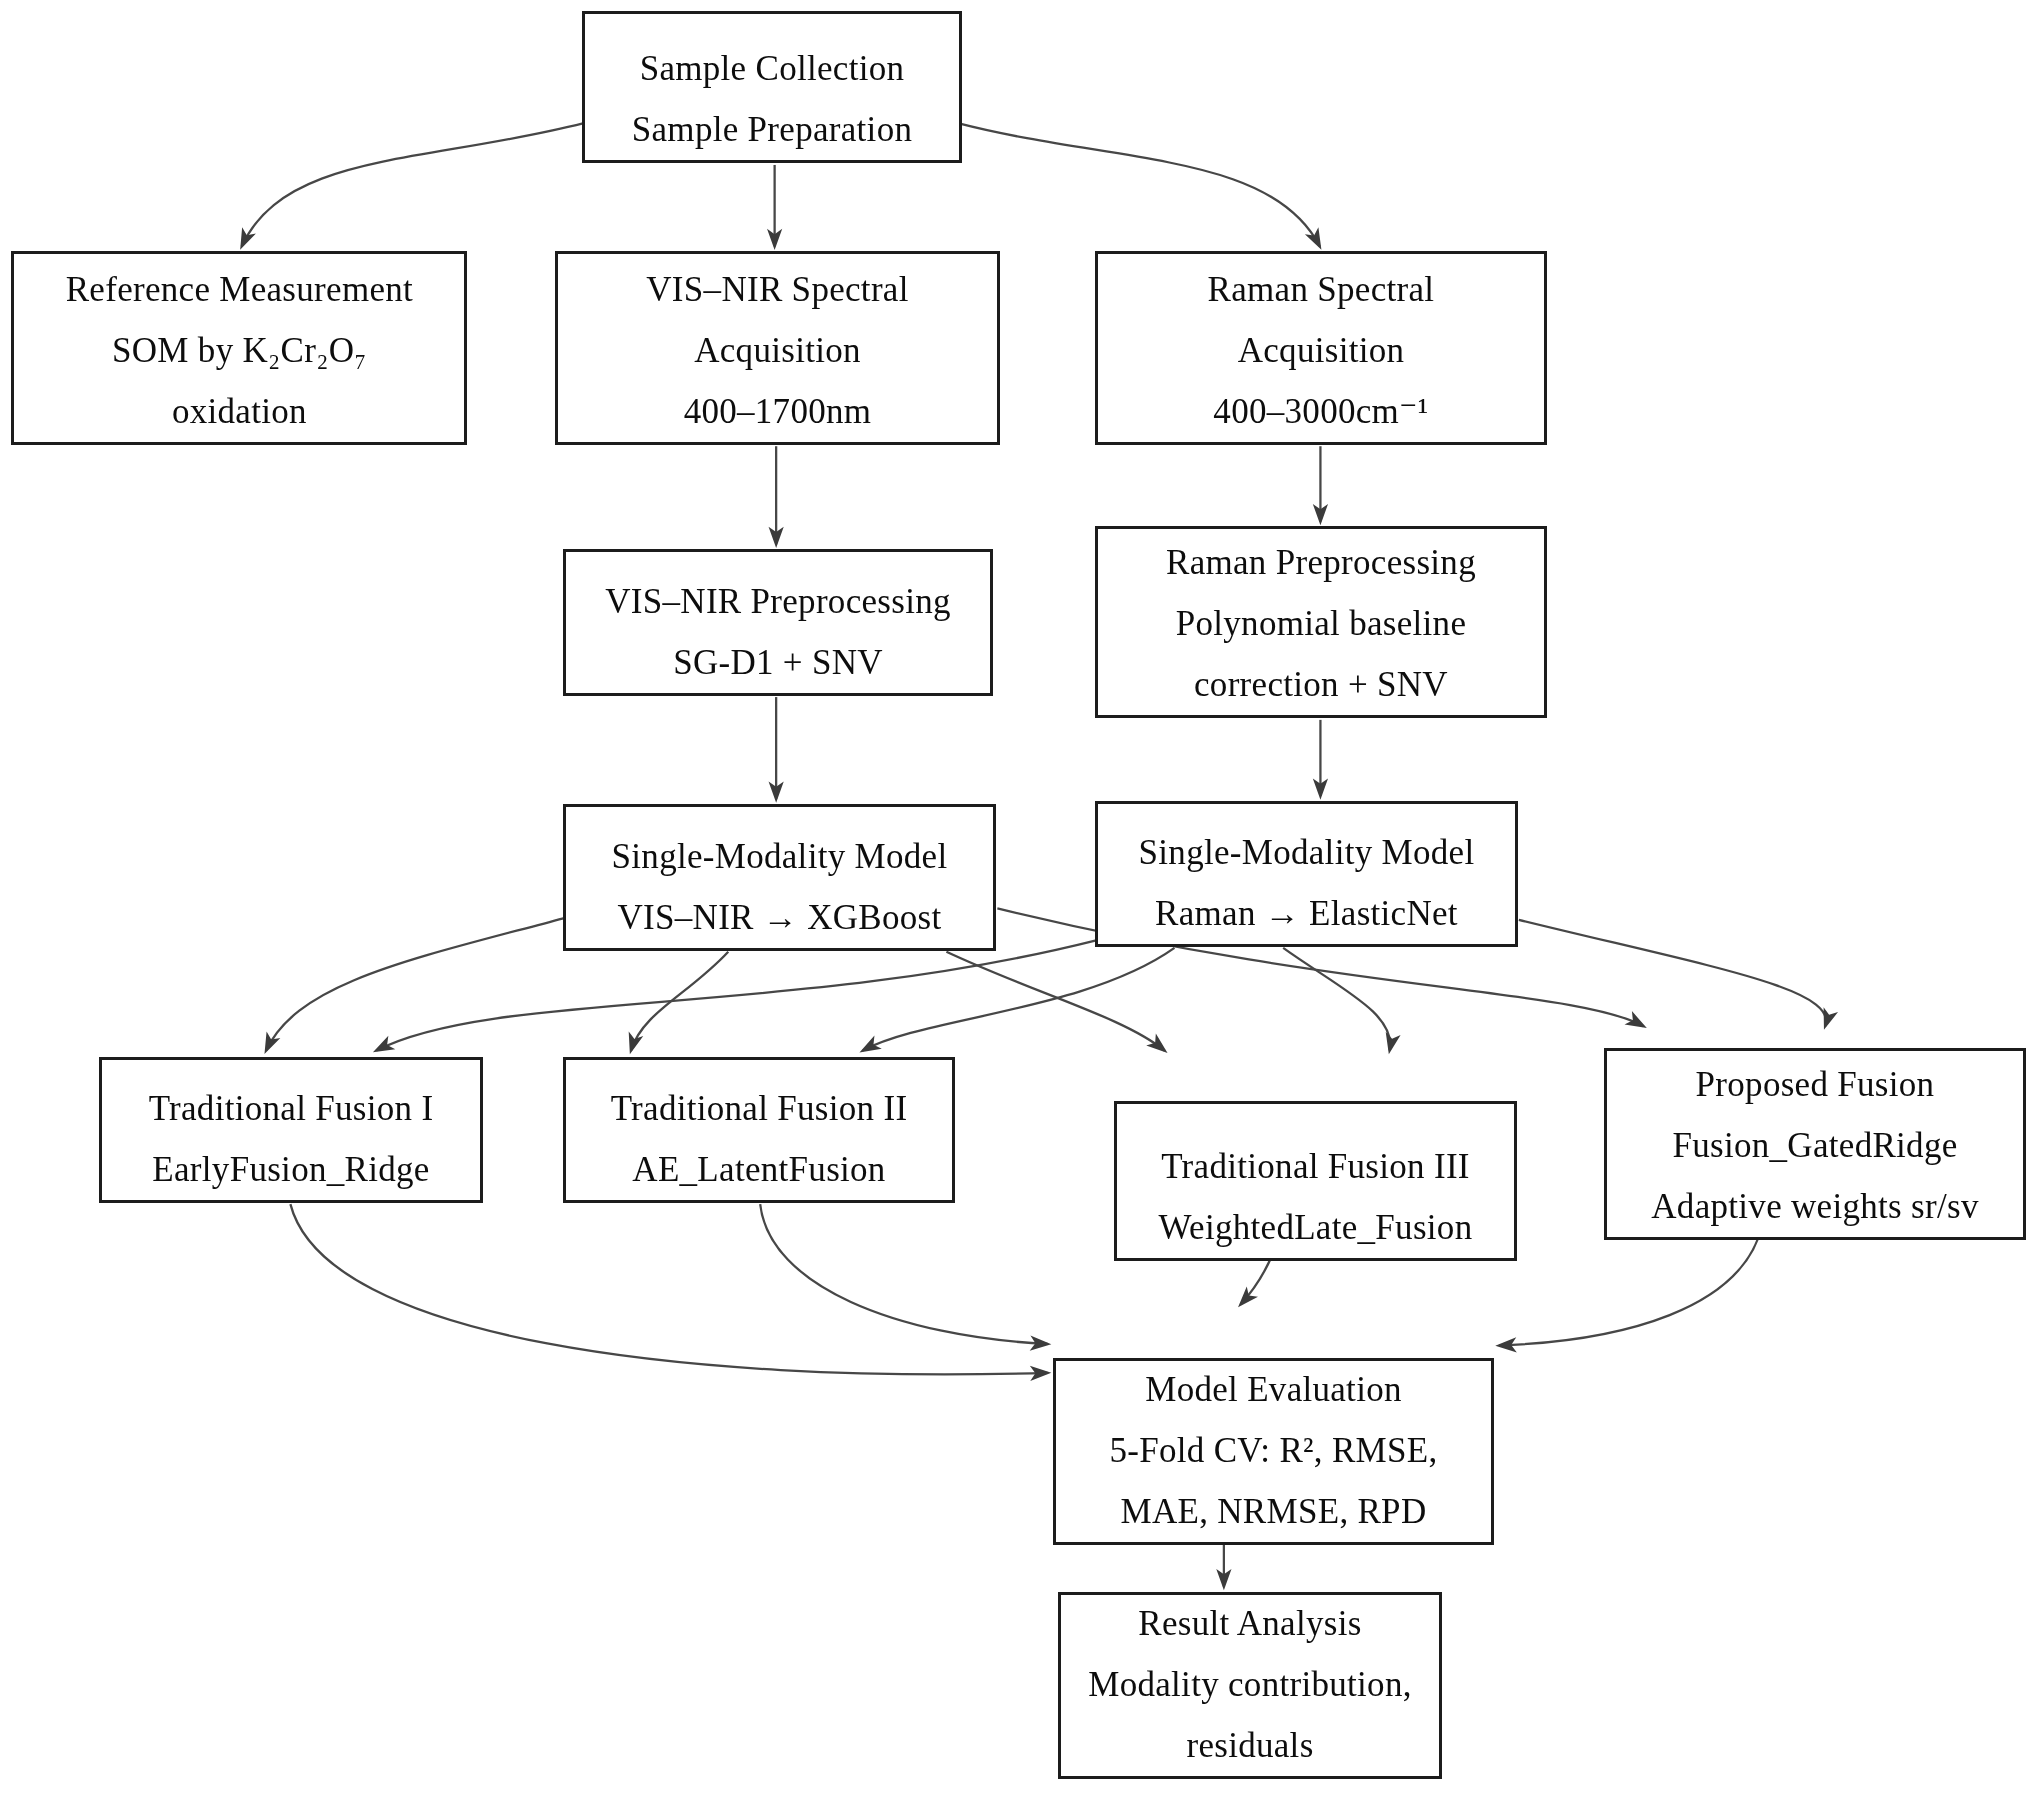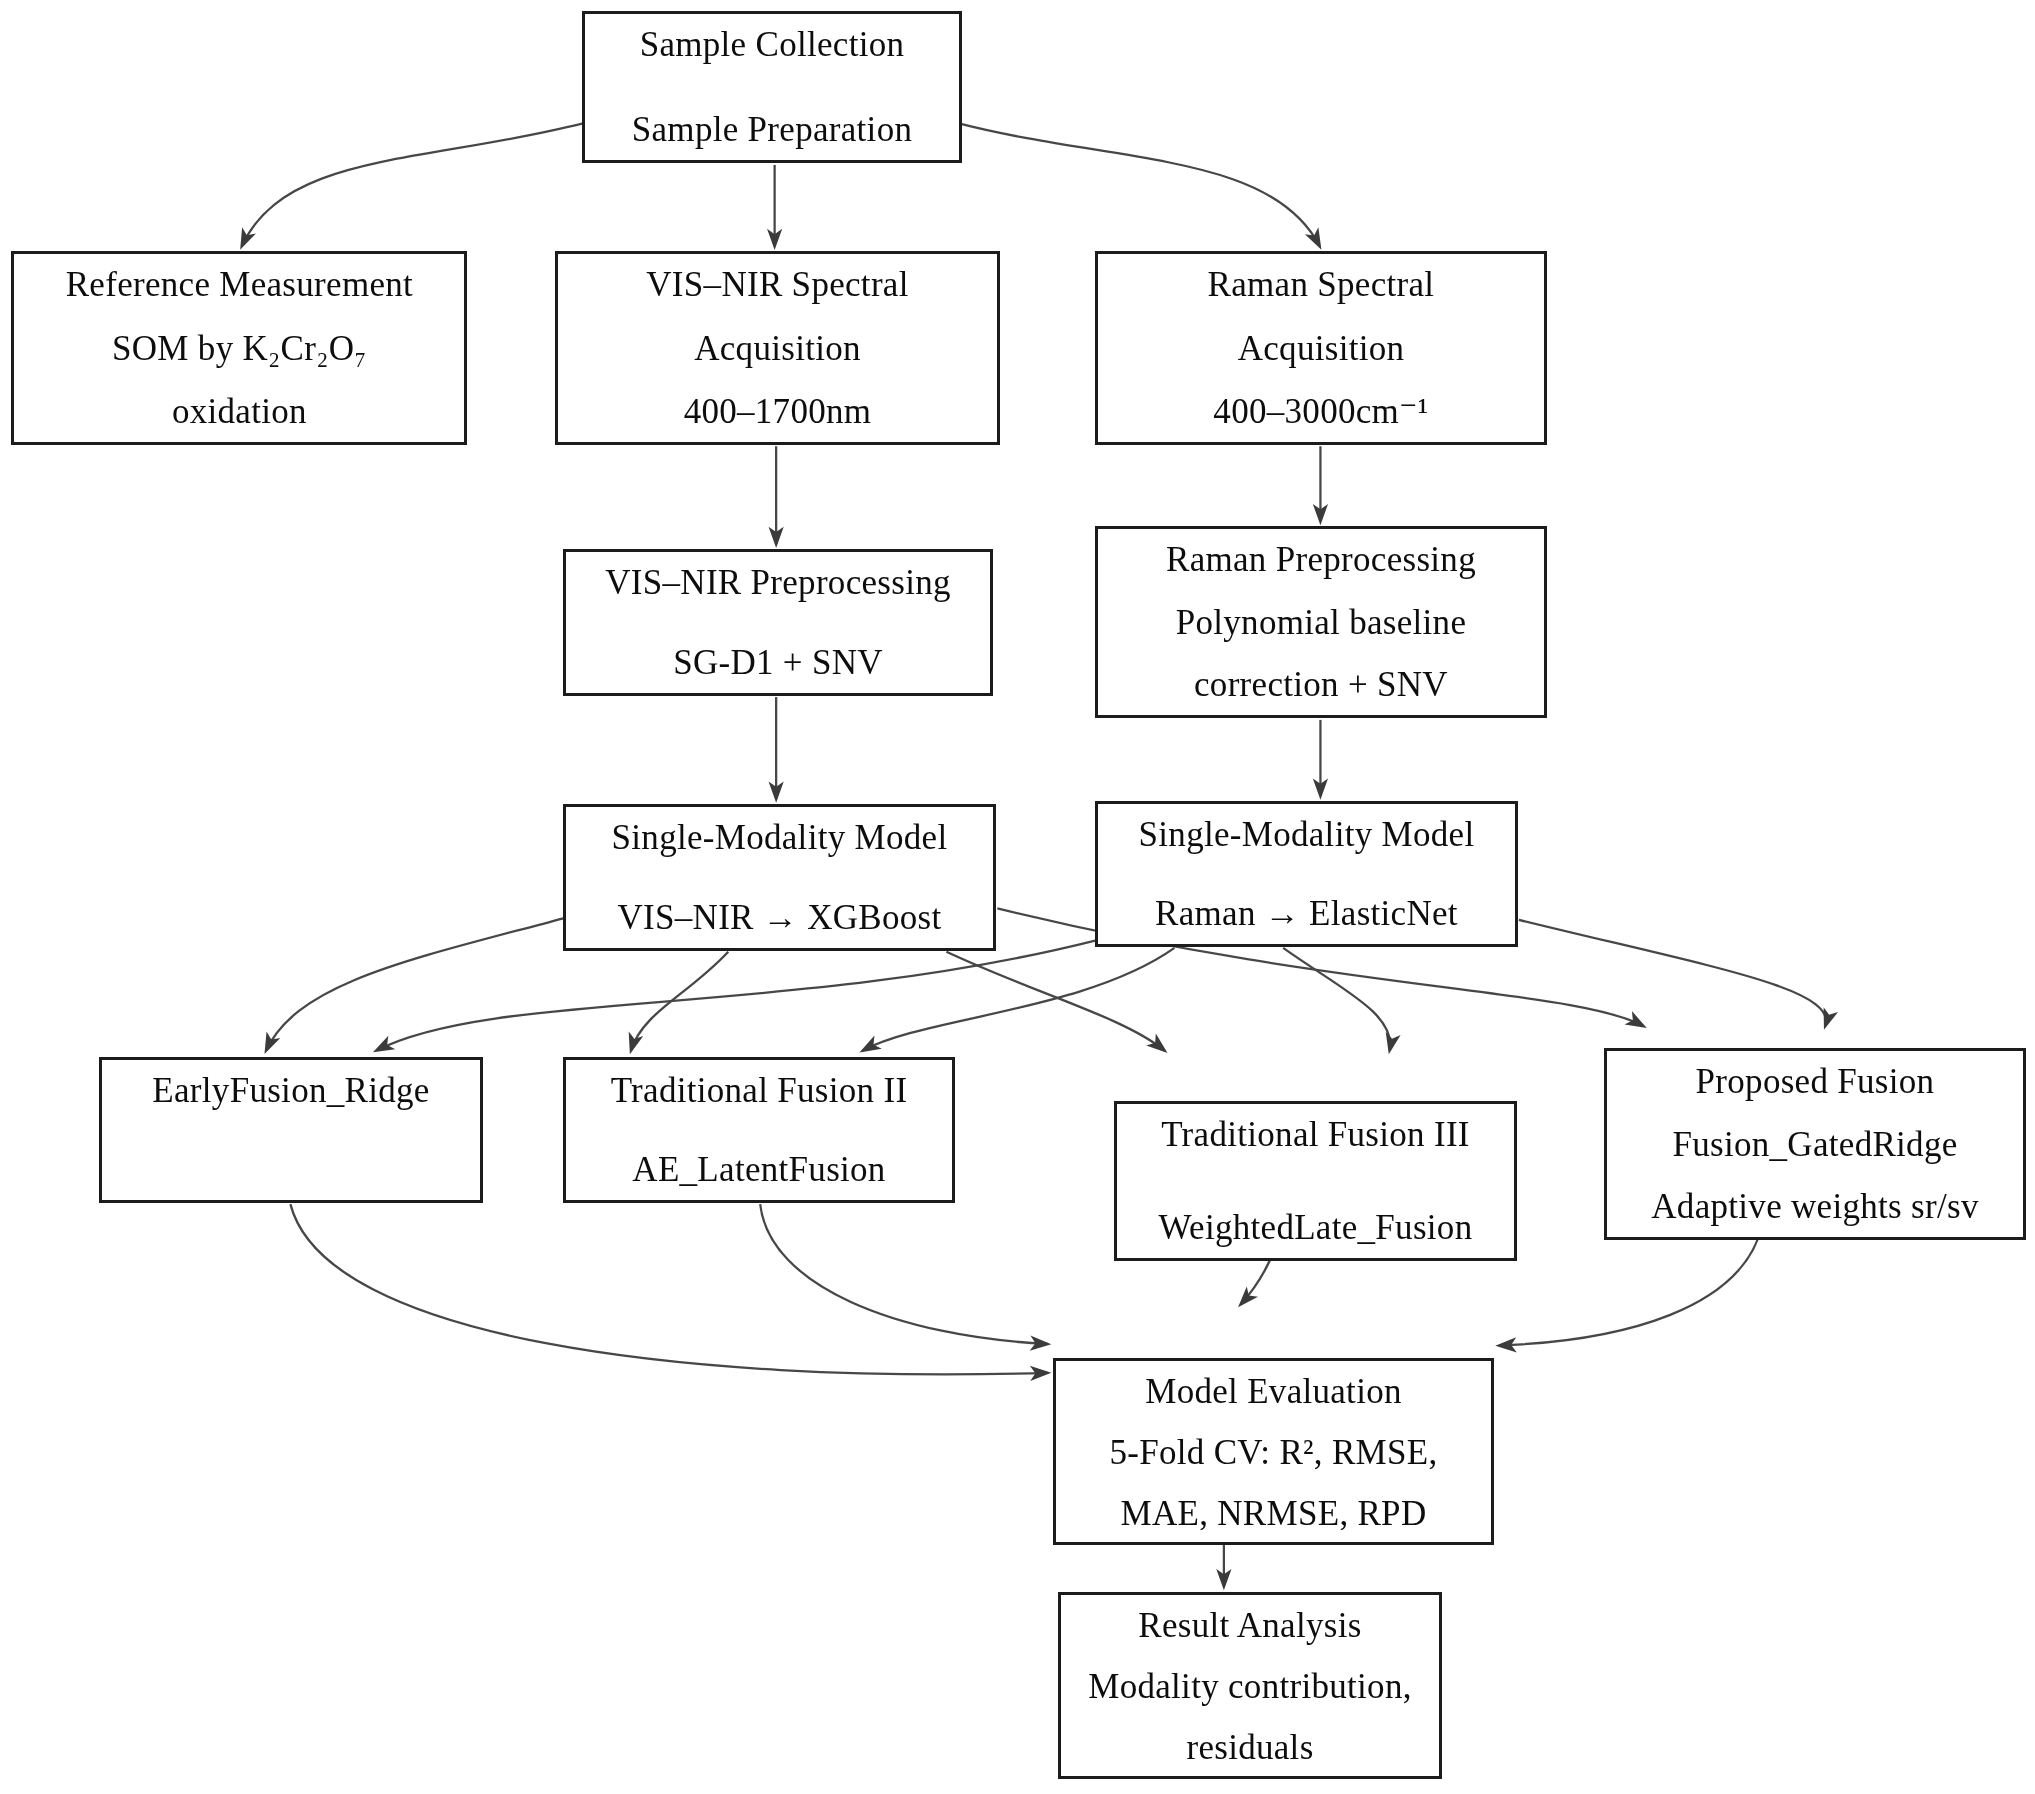--- a/index.html
+++ b/index.html
@@ -15,21 +15,21 @@
     left: 0; top: 0;
     width: 2035px; height: 1794px;
   }
   .node {
     position: absolute;
     box-sizing: border-box;
     background: #ffffff;
     border: 3px solid #1c1c1c;
     display: flex;
     flex-direction: column;
-    justify-content: space-between;
+    justify-content: flex-end;
     align-items: center;
     text-align: center;
     font-family: "Liberation Serif", "DejaVu Serif", "DejaVu Sans", serif;
     font-size: 35px;
     line-height: 61px;
     color: #0d0d0d;
     letter-spacing: 0.3px;
   }
   .ln { white-space: nowrap; }
 
@@ -121,20 +121,21 @@
     <div class="ln">Single-Modality Model</div>
     <div class="ln">VIS–NIR → XGBoost</div>
   </div>
 
   <div class="node" id="n-model-raman">
     <div class="ln">Single-Modality Model</div>
     <div class="ln">Raman → ElasticNet</div>
   </div>
 
   <div class="node" id="n-fusion1">
+    <div class="ln">Traditional Fusion I</div>
     <div class="ln">EarlyFusion_Ridge</div>
   </div>
 
   <div class="node" id="n-fusion2">
     <div class="ln">Traditional Fusion II</div>
     <div class="ln">AE_LatentFusion</div>
   </div>
 
   <div class="node" id="n-fusion3">
     <div class="ln">Traditional Fusion III</div>

